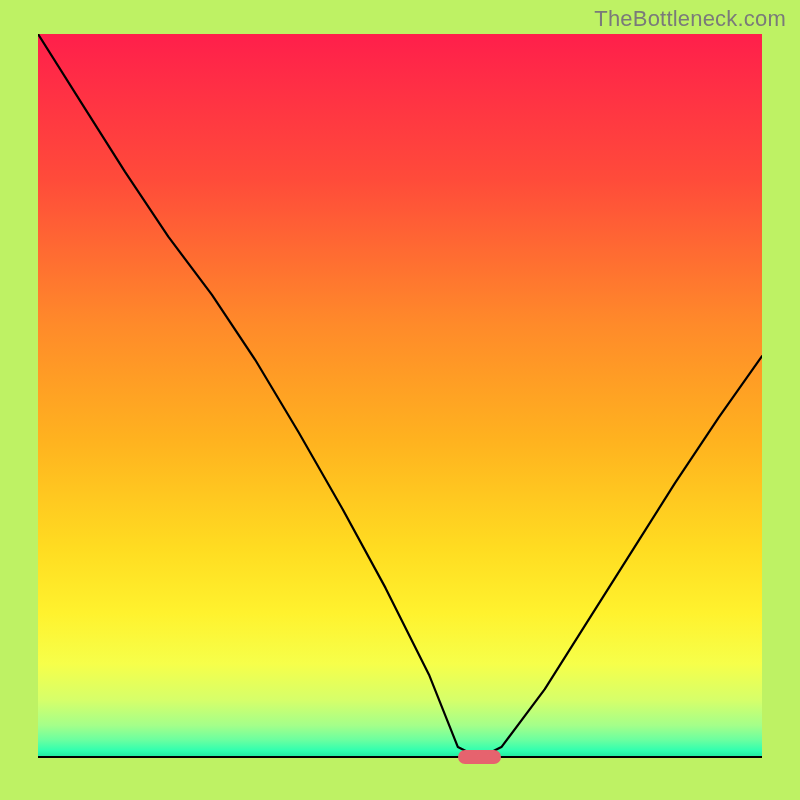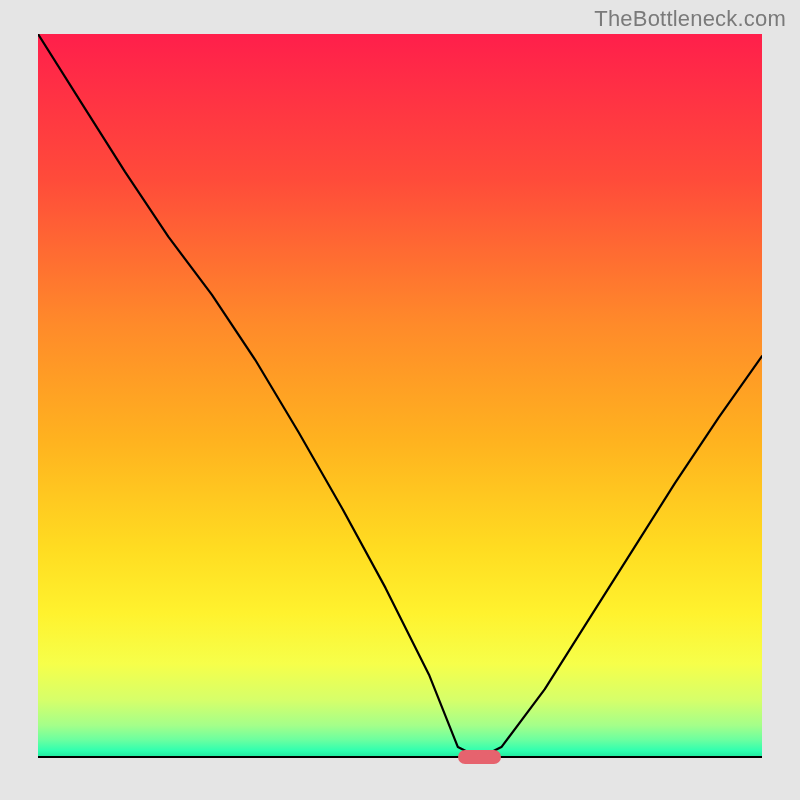--- a/index.html
+++ b/index.html
@@ -7,21 +7,21 @@
     padding: 0;
     width: 800px;
     height: 800px;
     background: #000000;
     overflow: hidden;
   }
   .container {
     position: relative;
     width: 800px;
     height: 800px;
-    background: #e5e5e5;
+    background: #bef264;
   }
   .watermark {
     position: absolute;
     top: 6px;
     right: 14px;
     font-family: Arial, Helvetica, sans-serif;
     font-size: 22px;
     color: #7a7a7a;
     letter-spacing: 0.2px;
     z-index: 5;

